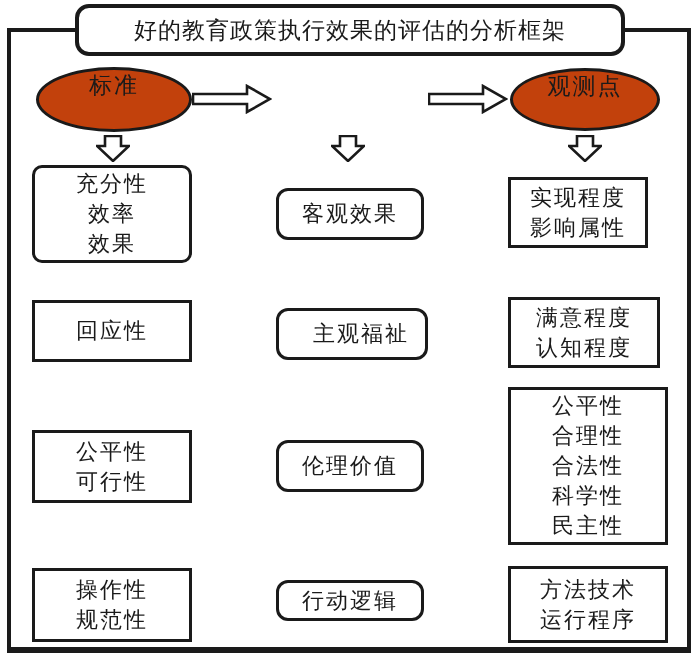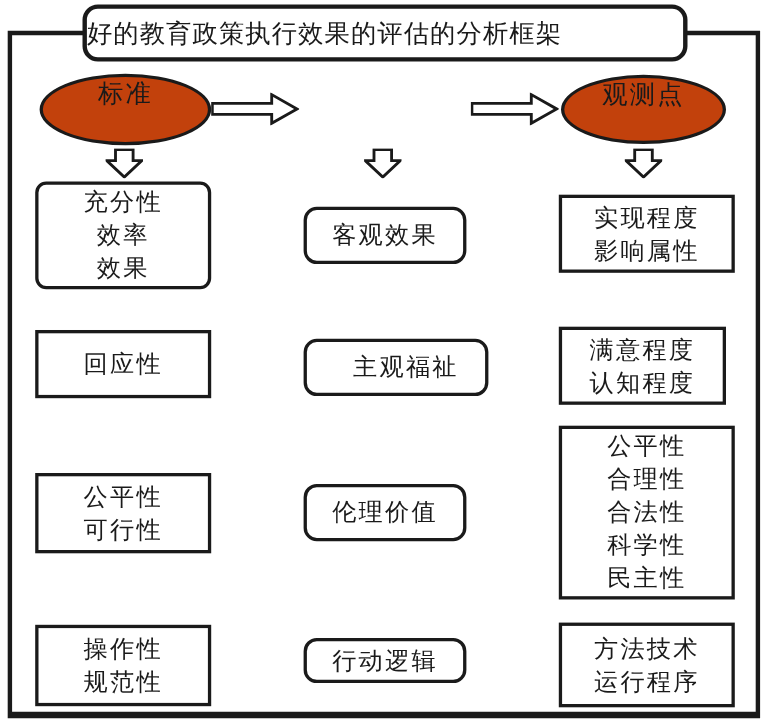--- a/index.html
+++ b/index.html
@@ -20,21 +20,21 @@
     border: 4px solid #1a1a1a;
     border-bottom-width: 6px;
     background: transparent;
   }
   .title-box {
     position: absolute;
     left: 75px; top: 4px; width: 550px; height: 52px;
     border: 4px solid #1a1a1a;
     border-radius: 14px;
     background: #ffffff;
-    display: flex; align-items: center; justify-content: flex-start;
+    display: flex; align-items: center; justify-content: center;
     font-size: 23px;
     letter-spacing: 1px;
     z-index: 3;
   }
   .ellipse {
     position: absolute;
     border: 3px solid #1a1a1a;
     border-radius: 50%;
     background: #c2410c;
     display: flex; align-items: flex-start; justify-content: center;
@@ -106,25 +106,25 @@
   <div class="node-box" style="left:32px; top:165px; width:160px; height:98px;border-radius:10px;">充分性
 效率
 效果</div>
   <div class="node-box" style="left:32px; top:300px; width:160px; height:62px;">回应性</div>
   <div class="node-box" style="left:32px; top:430px; width:160px; height:73px;">公平性
 可行性</div>
   <div class="node-box" style="left:32px; top:568px; width:160px; height:74px;">操作性
 规范性</div>
 
   <div class="node-box rounded" style="left:276px; top:188px; width:148px; height:52px;">客观效果</div>
-  <div class="node-box rounded" style="left:276px; top:308px; width:168px; height:52px;padding-left:18px;">主观福祉</div>
+  <div class="node-box rounded" style="left:276px; top:308px; width:152px; height:52px;padding-left:18px;">主观福祉</div>
   <div class="node-box rounded" style="left:276px; top:440px; width:148px; height:52px;">伦理价值</div>
   <div class="node-box rounded" style="left:276px; top:580px; width:148px; height:41px;">行动逻辑</div>
 
-  <div class="node-box" style="left:508px; top:177px; width:160px; height:71px;">实现程度
+  <div class="node-box" style="left:508px; top:177px; width:140px; height:71px;">实现程度
 影响属性</div>
   <div class="node-box" style="left:508px; top:297px; width:152px; height:71px;">满意程度
 认知程度</div>
   <div class="node-box" style="left:508px; top:387px; width:160px; height:158px;">公平性
 合理性
 合法性
 科学性
 民主性</div>
   <div class="node-box" style="left:508px; top:566px; width:160px; height:77px;">方法技术
 运行程序</div>

